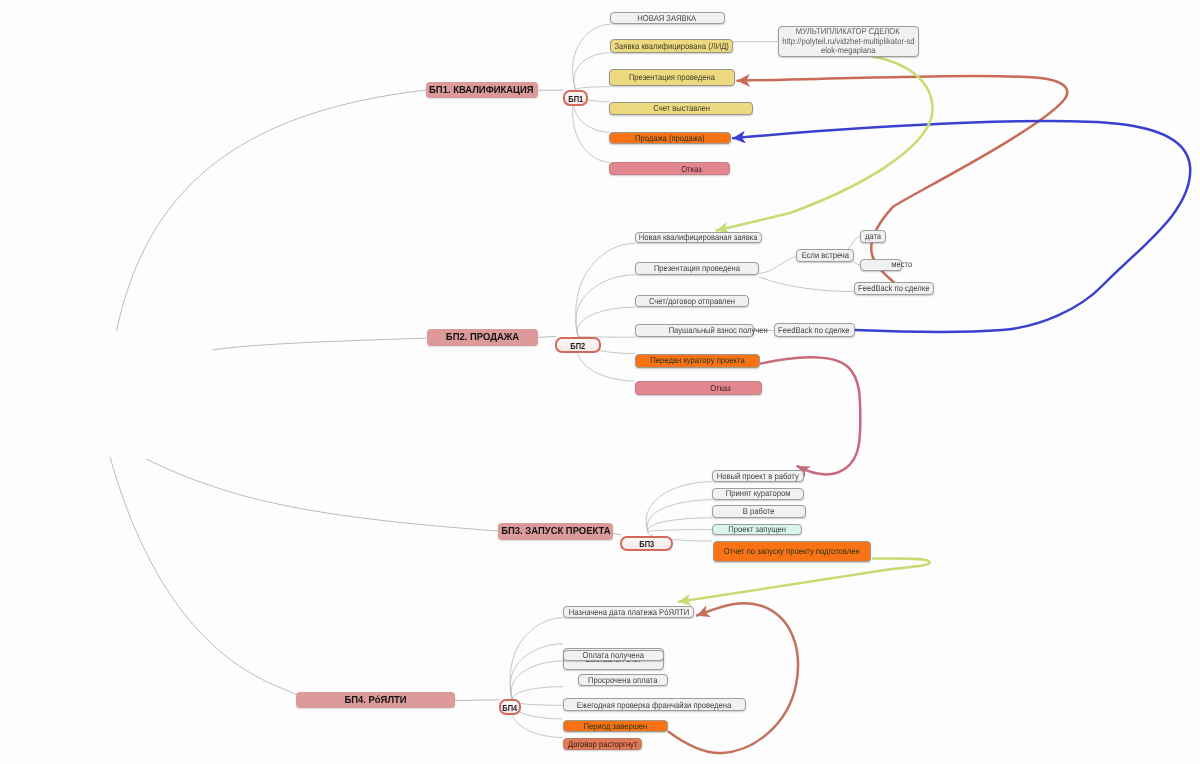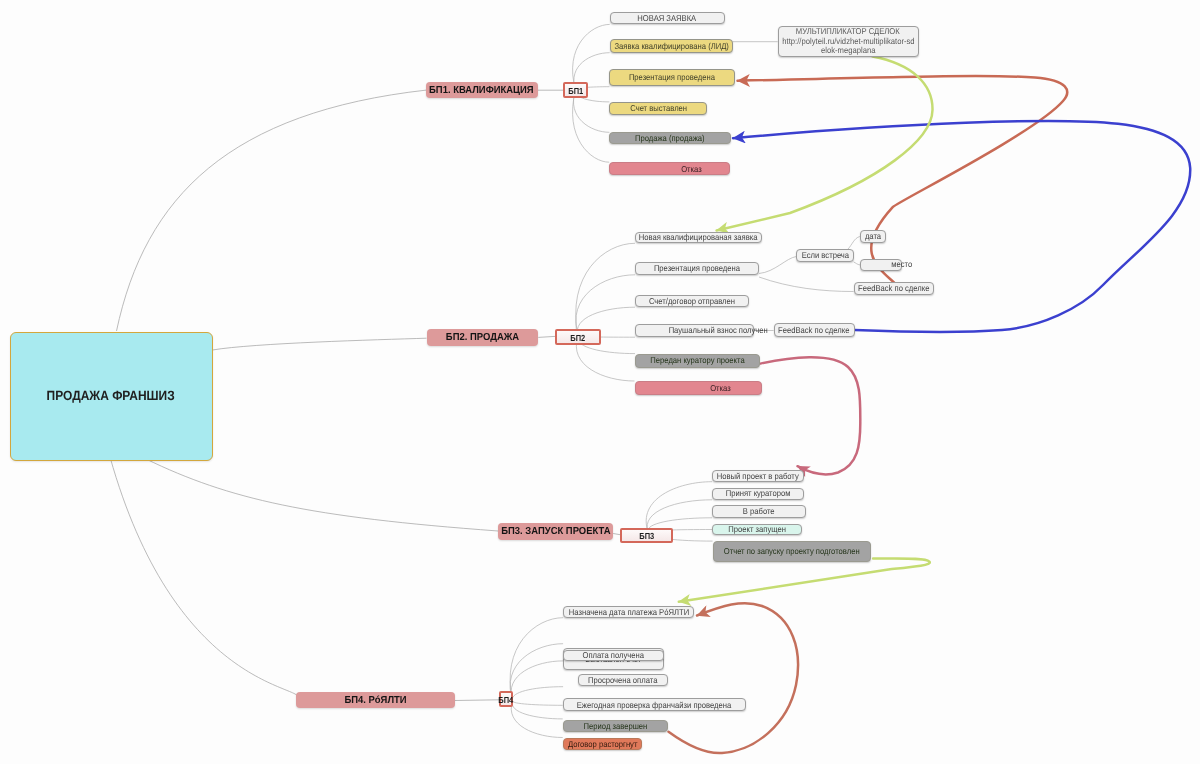--- a/index.html
+++ b/index.html
@@ -9,28 +9,28 @@
   #canvas{position:relative;width:1200px;height:764px;}
   svg.edges{position:absolute;left:0;top:0;width:1200px;height:764px;}
   .node{position:absolute;box-sizing:border-box;display:flex;align-items:center;justify-content:center;
         text-align:center;white-space:nowrap;line-height:1.0;}
   .root{background:#a8eaef;border:1.6px solid #d3a73d;border-radius:6px;font-size:13.4px;font-weight:bold;
         color:#202020;box-shadow:0 1px 2px rgba(0,0,0,.10);}
   .root span{display:inline-block;transform:scaleX(.894);}
   .bplabel{background:#dd9a9a;border-radius:4px;font-size:10.2px;font-weight:bold;color:#141414;
            box-shadow:0 1px 2px rgba(0,0,0,.14);}
   .bplabel span{display:inline-block;transform:scaleX(.928) translateY(1.4px);}
-  .badge{background:linear-gradient(#fdf9f9,#f5e8e8);border:2px solid #d4685a;border-radius:2px;
-         font-size:8.8px;font-weight:bold;color:#1c1c1c;}
+  .badge{background:linear-gradient(#fdf9f9,#f5e8e8);border:2px solid #d4685a;border-radius:7px;
+         font-size:8.8px;font-weight:bold;color:#1c1c1c;margin-top:8px;}
   .badge span{display:inline-block;transform:scaleX(.85) translateY(1.2px);}
   .leaf{font-size:8.5px;color:#3f3f3f;border-radius:4px;box-shadow:0 1px 1.6px rgba(0,0,0,.20);}
   .leaf span{display:inline-block;transform:scaleX(.898);}
   .grey{background:#f1f1f1;border:0.9px solid #9d9d9d;}
   .yellow{background:#ecd980;border:0.9px solid #95958a;color:#3f3f28;}
-  .green{background:#a3a3a3;border:0.9px solid #9a9a90;color:#24341a;}
+  .green{background:#f97316;border:0.9px solid #9a9a90;color:#24341a;}
   .pink{background:#e2868f;border:0.9px solid #ca7d86;color:#3a2024;padding-left:44px;}
   .mint{background:#d9f5ec;border:0.9px solid #9d9d9d;}
   .orange{background:#e0795a;border:0.9px solid #b9795a;color:#331a0e;}
   .multi{background:#f1f1f1;border:0.9px solid #9d9d9d;border-radius:4px;font-size:8.5px;color:#5a5a5a;
          flex-direction:column;line-height:9.4px;box-shadow:0 1px 1.6px rgba(0,0,0,.20);}
   .multi span{display:inline-block;transform:scaleX(.90);}
 </style>
 </head>
 <body>
 
@@ -110,23 +110,20 @@
              L 716.6 230.5"></path>
     <path stroke="#c8697c" stroke-width="2.5" marker-end="url(#ah-rose)" d="M760.5 363.6 C 790 357, 832 352, 848 367 C 861 379, 860.3 400, 860.3 423
              C 860.3 445, 858 465, 838 472.5 C 824 477, 810 473, 797.5 466.2"></path>
     <path stroke="#c5dc72" stroke-width="2.5" marker-end="url(#ah-lime)" d="M873.1 558.6 C 900 558.7, 925 557.5, 929.4 561.6 C 933 565.2, 912 567, 890 569.2
              L 678.8 601.8"></path>
     <path stroke="#c4705c" stroke-width="2.5" marker-end="url(#ah-red2)" d="M668.5 731.8 C 688 746, 706 754, 722 753 C 755 751, 788 724, 796 685
              C 803 650, 792 617, 762 606 C 742 599, 722 606, 697 615.5"></path>
   </g>
 </svg>
 
-<div class="node root" style="left:9.5px;top:331.5px;width:203px;height:129px;">
-  <span>ПРОДАЖА ФРАНШИЗ</span>
-</div>
 
 <div class="node bplabel" style="left:426px;top:81.9px;width:111.5px;height:16.5px;">
   <span>БП1. КВАЛИФИКАЦИЯ</span>
 </div>
 <div class="node badge" style="left:562.6px;top:82px;width:25.8px;height:15.9px;">
   <span>БП1</span>
 </div>
 
 <div class="node bplabel" style="left:426.9px;top:328.6px;width:111.4px;height:17.7px;">
   <span>БП2. ПРОДАЖА</span>
@@ -138,34 +135,34 @@
 <div class="node bplabel" style="left:498.1px;top:522.8px;width:115.1px;height:17px;">
   <span>БП3. ЗАПУСК ПРОЕКТА</span>
 </div>
 <div class="node badge" style="left:619.9px;top:527.5px;width:53.1px;height:15.5px;">
   <span>БП3</span>
 </div>
 
 <div class="node bplabel" style="left:296px;top:692.1px;width:158.8px;height:16px;">
   <span>БП4. РóЯЛТИ</span>
 </div>
-<div class="node badge" style="left:498.6px;top:691.3px;width:14px;height:16.1px;">
+<div class="node badge" style="left:498.6px;top:691.3px;width:22px;height:16.1px;">
   <span>БП4</span>
 </div>
 
 <div class="node leaf grey" style="left:609.7px;top:12.2px;width:115.1px;height:12.2px;">
   <span>НОВАЯ ЗАЯВКА</span>
 </div>
 <div class="node leaf yellow" style="left:609.6px;top:39.1px;width:123.3px;height:13.6px;">
   <span>Заявка квалифицирована (ЛИД)</span>
 </div>
 <div class="node leaf yellow" style="left:609.4px;top:69.4px;width:125.8px;height:16.6px;">
   <span>Презентация проведена</span>
 </div>
-<div class="node leaf yellow" style="left:609.4px;top:101.9px;width:98px;height:13.4px;">
+<div class="node leaf yellow" style="left:609.4px;top:101.9px;width:144px;height:13.4px;">
   <span>Счет выставлен</span>
 </div>
 <div class="node leaf green" style="left:609.4px;top:132.3px;width:121.5px;height:11.9px;">
   <span>Продажа (продажа)</span>
 </div>
 <div class="node leaf pink" style="left:609.2px;top:162.2px;width:121.3px;height:13.3px;">
   <span>Отказ</span>
 </div>
 
 <div class="node multi" style="left:777.7px;top:25.7px;width:140.9px;height:31.8px;">

